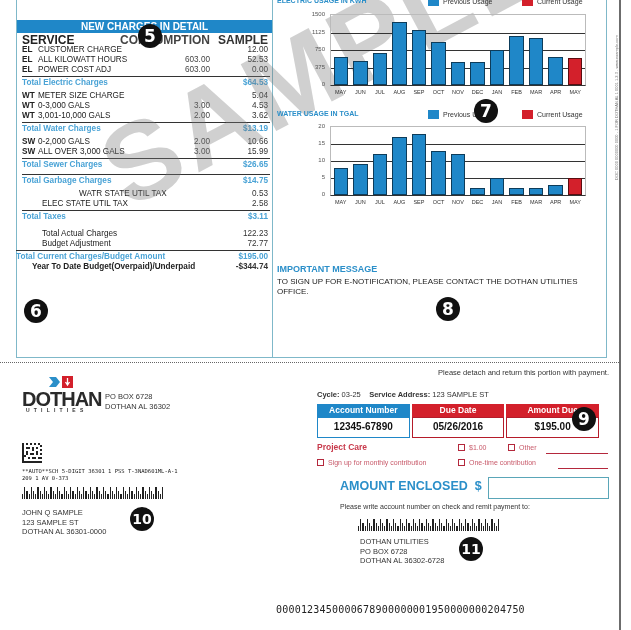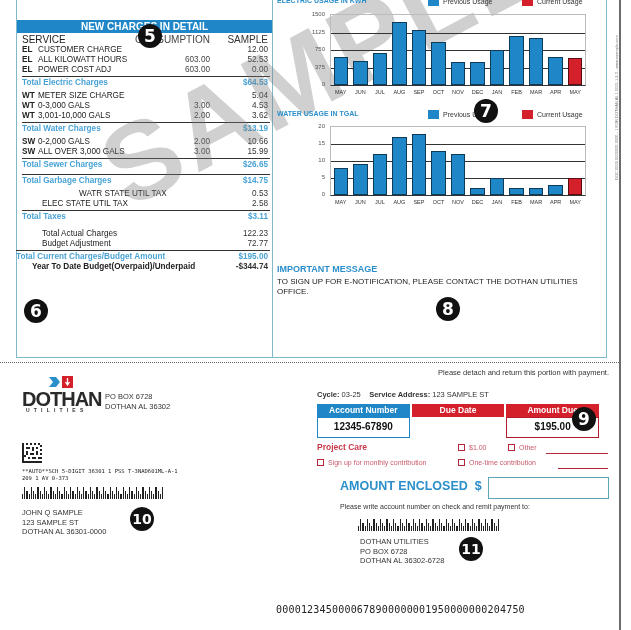--- a/index.html
+++ b/index.html
@@ -12,21 +12,21 @@
   .bill-frame { position: absolute; left: 16px; top: 0; width: 591px; height: 358px; border: 1px solid #7fb8c9; border-top: none; }
   .left-panel { position: absolute; left: 16px; top: 0; width: 257px; height: 358px; border-right: 1px solid #7fb8c9; }
   .charges-head { position: absolute; left: 17px; top: 20px; width: 255px; height: 13px; background: #1f87c8; color: #fff; font-weight: bold; font-size: 10px; text-align: center; line-height: 13px; }
 
   .charges { position: absolute; left: 22px; top: 35px; width: 248px; font-size: 8.2px; }
   .crow { position: relative; height: 10px; line-height: 10px; white-space: nowrap; }
   .crow .code { position: absolute; left: 0; font-weight: bold; }
   .crow .desc { position: absolute; left: 16px; }
   .crow .qty { position: absolute; right: 60px; text-align: right; color: #444; }
   .crow .amt { position: absolute; right: 2px; text-align: right; color: #333; }
-  .chead { font-weight: normal; font-size: 10px; }
+  .chead { font-weight: bold; font-size: 12px; }
   .chead .desc { left: 0; }
   .total { color: #4aa3d6; font-weight: bold; height: 12px; line-height: 12px; border-top: 1.5px solid #333; margin-top: 1px; }
   .total .desc { left: 0; }
   .total .amt { color: #4aa3d6; }
   .gap { height: 3px; }
   .crow.indent .desc { left: 20px; }
   .ytd { font-weight: bold; }
   .ytd .desc { left: 10px; }
 
   
@@ -405,20 +405,21 @@
   <b>Cycle:</b> <span>03-25</span>
   &nbsp;&nbsp;&nbsp;<b>Service Address:</b> <span>123 SAMPLE ST</span>
 </div>
 <div class="pay-table">
   <div class="pcol blue">
     <div class="ph">Account Number</div>
     <div class="pv">12345-67890</div>
   </div>
   <div class="pcol red">
     <div class="ph">Due Date</div>
+    <div class="pv">05/26/2016</div>
   </div>
   <div class="pcol red">
     <div class="ph">Amount Due</div>
     <div class="pv">$195.00</div>
   </div>
 </div>
 
 <div class="pc-title">Project Care</div>
 <div class="pc-opt" style="left:458px; top:444px;">
     <span class="cb"></span>

